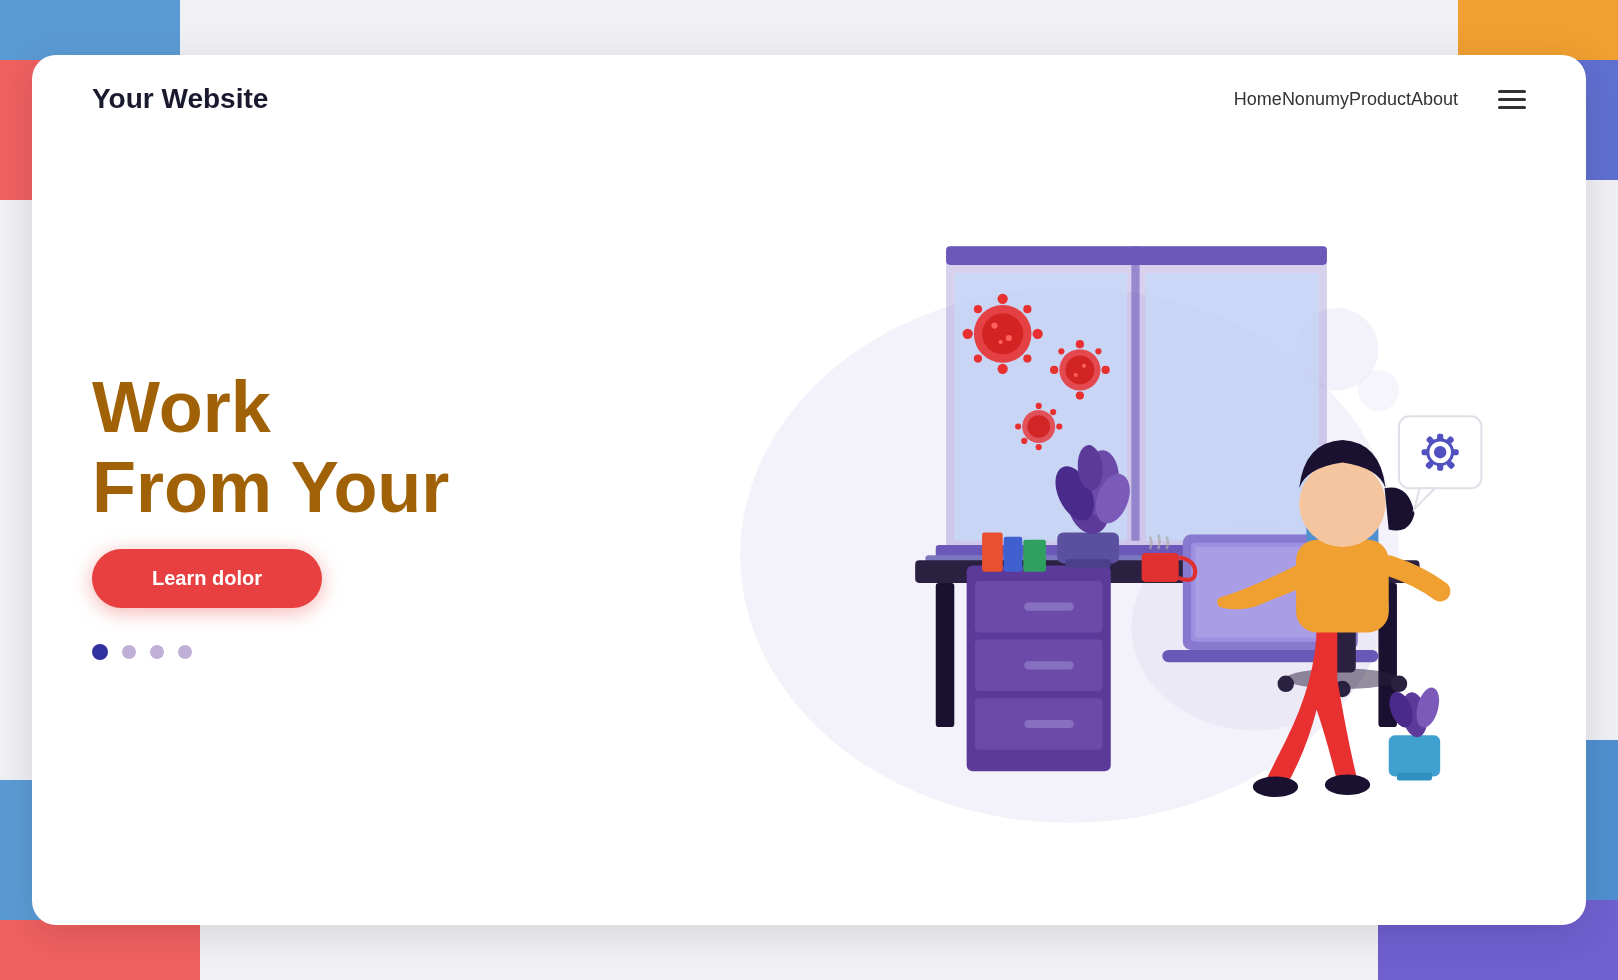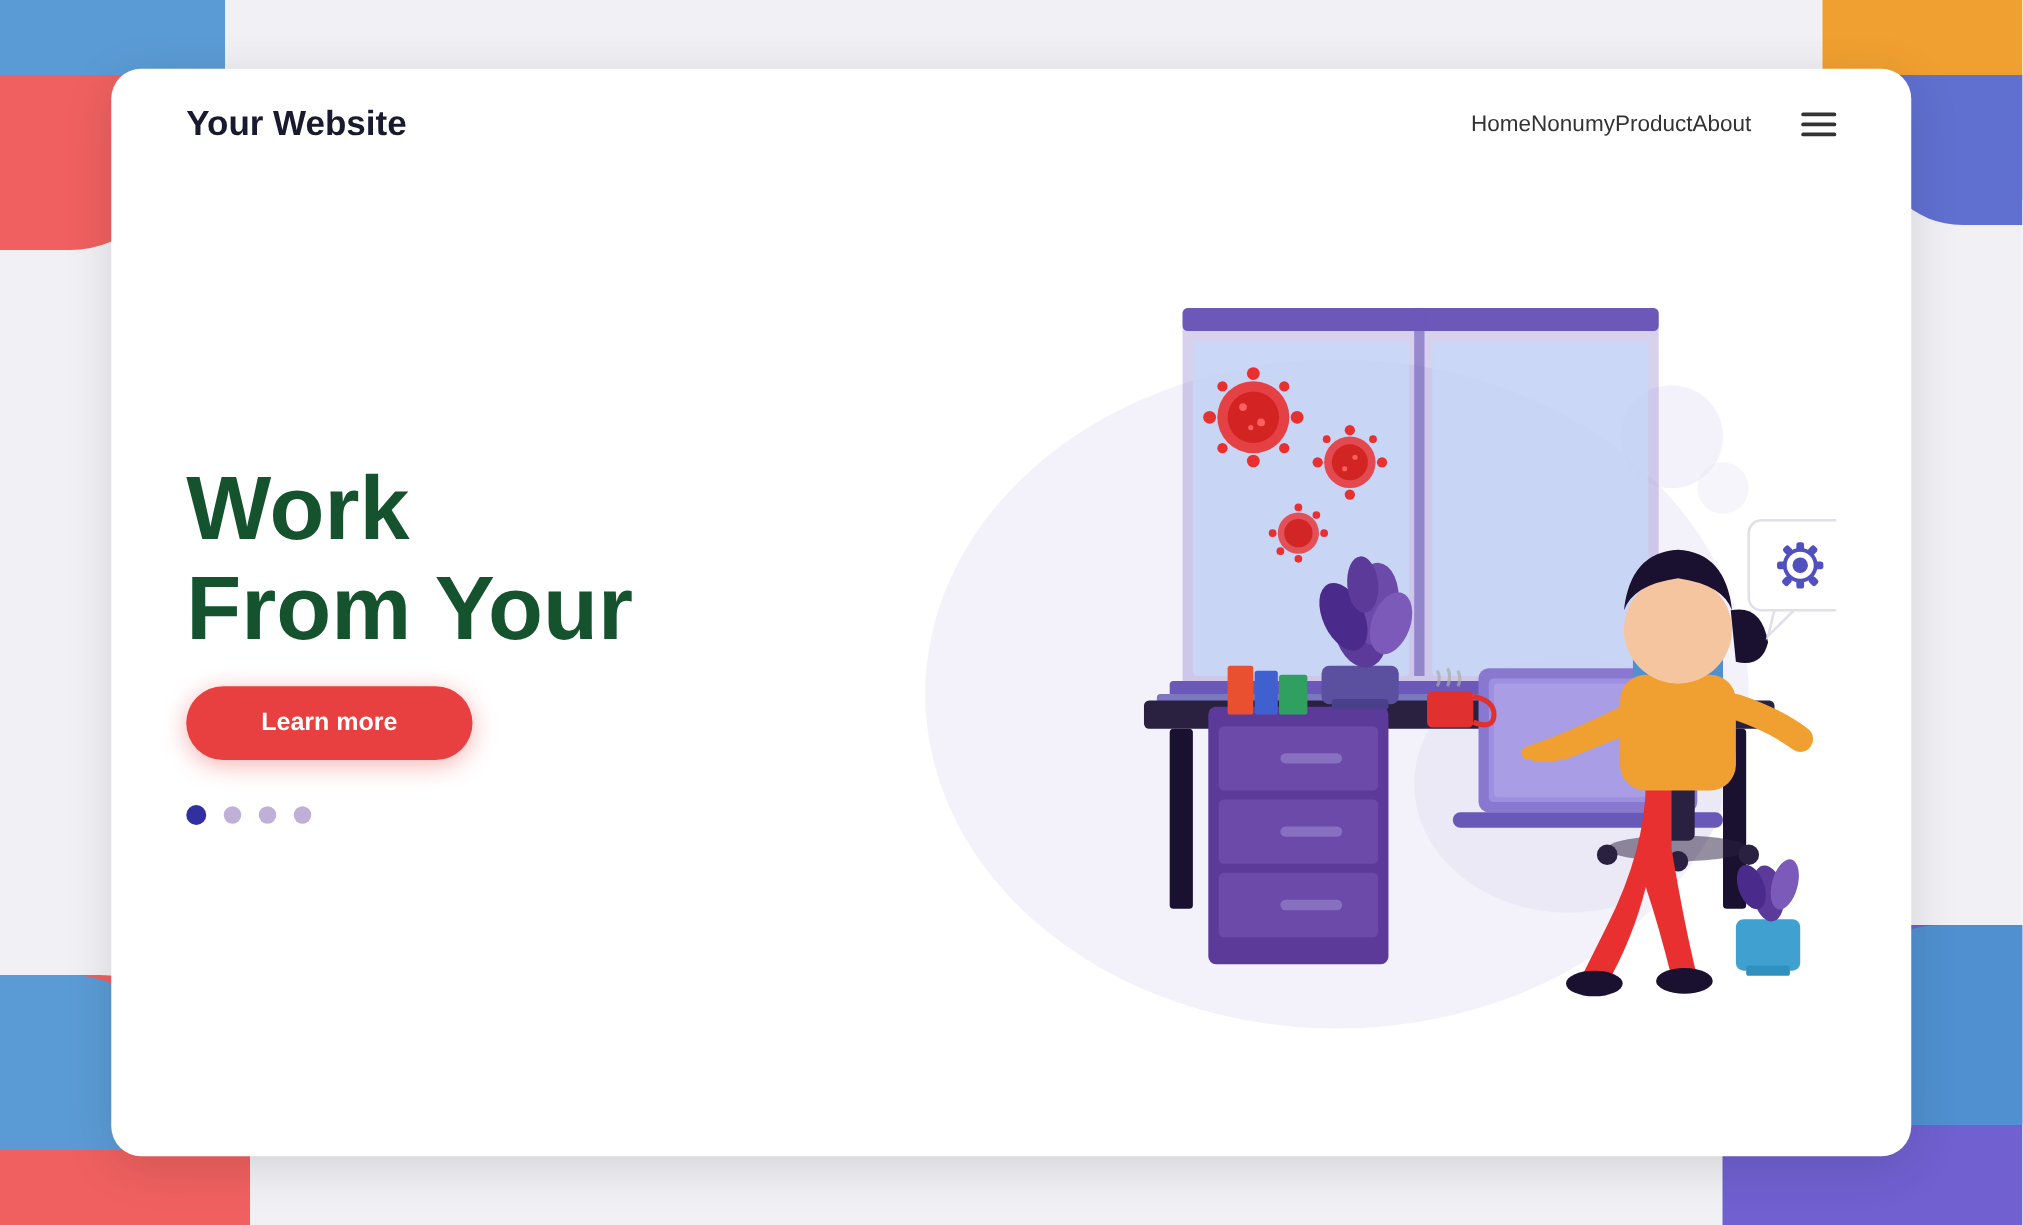--- a/index.html
+++ b/index.html
@@ -80,21 +80,21 @@
       border-radius: 60% 0 0 0;
       z-index: 0;
     }
 
     
     .card {
       position: relative;
       z-index: 1;
       background: white;
       border-radius: 24px;
-      width: 1440px;
+      width: 1554px;
       height: 870px;
       overflow: hidden;
       box-shadow: 0 8px 40px rgba(0,0,0,0.12);
       display: flex;
       flex-direction: column;
     }
 
     
     .header {
       display: flex;
@@ -144,21 +144,21 @@
 
     
     .left {
       flex: 0 0 480px;
       padding-right: 40px;
       z-index: 2;
     }
     .hero-title {
       font-size: 72px;
       font-weight: 900;
-      color: #14532d;
+      color: #a16207;
       line-height: 1.1;
       margin-bottom: 22px;
     }
     .hero-desc {
       font-size: 15px;
       color: #555;
       line-height: 1.7;
       margin-bottom: 40px;
       max-width: 380px;
     }
@@ -235,21 +235,21 @@
     </div>
   </header>
 
   <div class="main">
 
     <div class="left">
       <h1 class="hero-title">
         <span>Work</span><br>
         <span>From Your</span>
       </h1>
-      <button class="learn-btn">Learn more</button>
+      <button class="learn-btn">Learn dolor</button>
       <div class="dots">
         <div class="dot active"></div>
         <div class="dot"></div>
         <div class="dot"></div>
         <div class="dot"></div>
       </div>
     </div>
 
     <div class="right">
       <svg class="illustration" viewBox="0 0 800 680" xmlns="http://www.w3.org/2000/svg">

